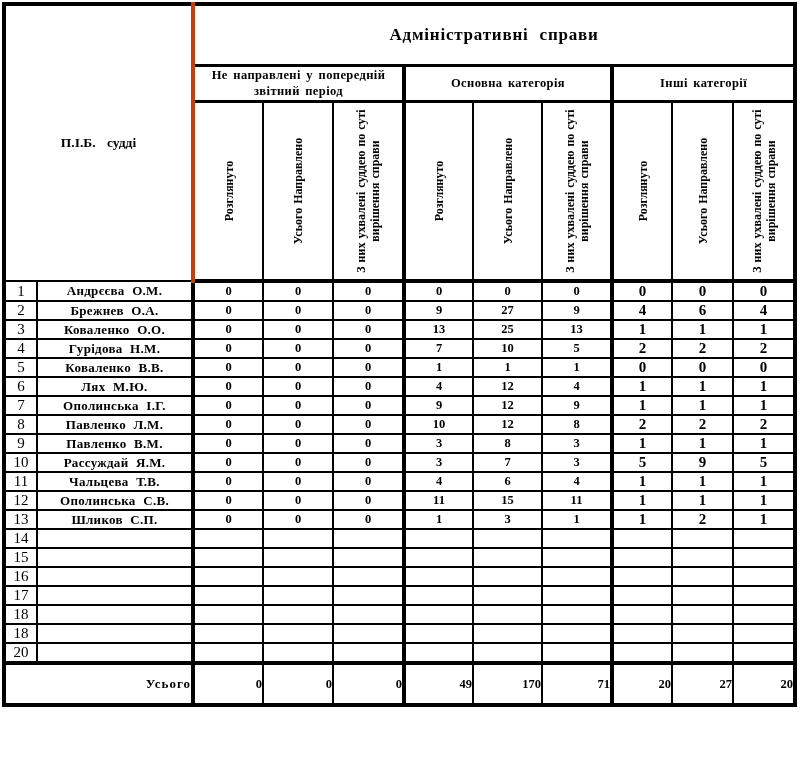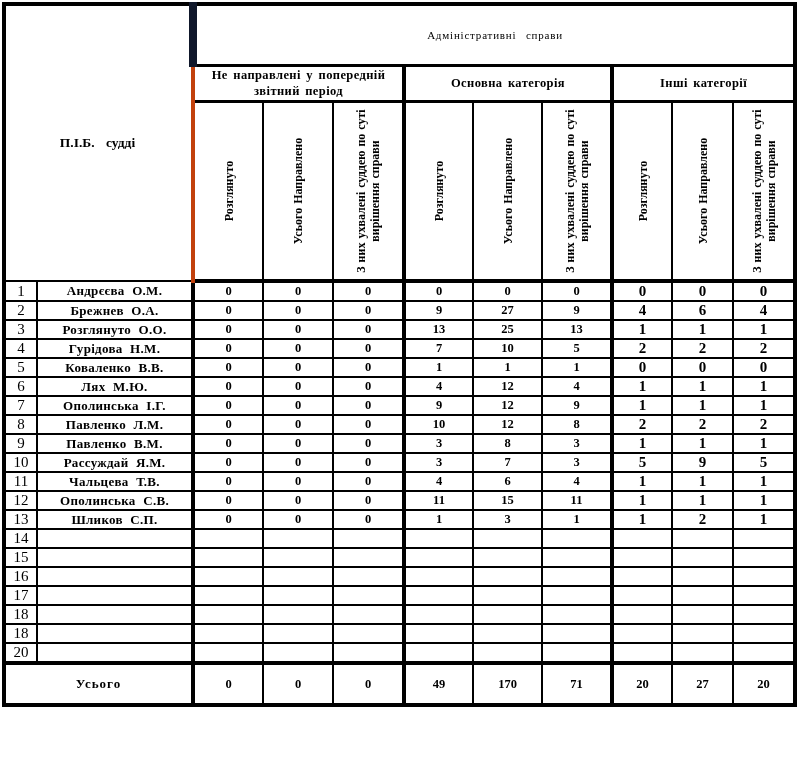--- a/index.html
+++ b/index.html
@@ -28,26 +28,26 @@
     border: 2px solid #000;
     padding: 0;
     text-align: center;
     vertical-align: middle;
     overflow: hidden;
     background: #fff;
   }
   
   th.title-cell {
     height: 58px;
-    font-size: 11px;
-    font-weight: normal;
+    font-size: 17px;
+    font-weight: bold;
     letter-spacing: 0.8px;
     word-spacing: 6px;
     border-bottom: 3px solid #000;
-    border-left: 8px solid #0f172a;
+    border-left: 4px solid #0f172a;
   }
   th.name-head {
     font-size: 13.5px;
     font-weight: bold;
     word-spacing: 8px;
     border-right: 4px solid #c2410c;
   }
   th.group-cell {
     height: 33px;
     font-size: 12.5px;
@@ -88,21 +88,21 @@
     letter-spacing: 0.3px;
     word-spacing: 4px;
   }
   td.val-cell {
     font-size: 12.5px;
     font-weight: bold;
   }
   td.val-big { font-size: 15px; }
   
   tfoot tr { height: 42px; }
-  tfoot td { border-top: 4px solid #000; }
+  tfoot td { border-top: 4px solid #000; text-align: right; }
   td.total-label-cell {
     font-size: 13px;
     font-weight: bold;
     letter-spacing: 1px;
     word-spacing: 4px;
     border-right: 4px solid #000;
   }
   td.total-val-cell {
     font-size: 12.5px;
     font-weight: bold;
@@ -188,21 +188,21 @@
           <td class="val-cell">0</td>
           <td class="val-cell gs">9</td>
           <td class="val-cell">27</td>
           <td class="val-cell">9</td>
           <td class="val-cell gs val-big">4</td>
           <td class="val-cell val-big">6</td>
           <td class="val-cell val-big">4</td>
         </tr>
         <tr>
           <td class="num-cell">3</td>
-          <td class="name-cell">Розглянуто О.О.</td>
+          <td class="name-cell">Коваленко О.О.</td>
           <td class="val-cell gs">0</td>
           <td class="val-cell">0</td>
           <td class="val-cell">0</td>
           <td class="val-cell gs">13</td>
           <td class="val-cell">25</td>
           <td class="val-cell">13</td>
           <td class="val-cell gs val-big">1</td>
           <td class="val-cell val-big">1</td>
           <td class="val-cell val-big">1</td>
         </tr>

